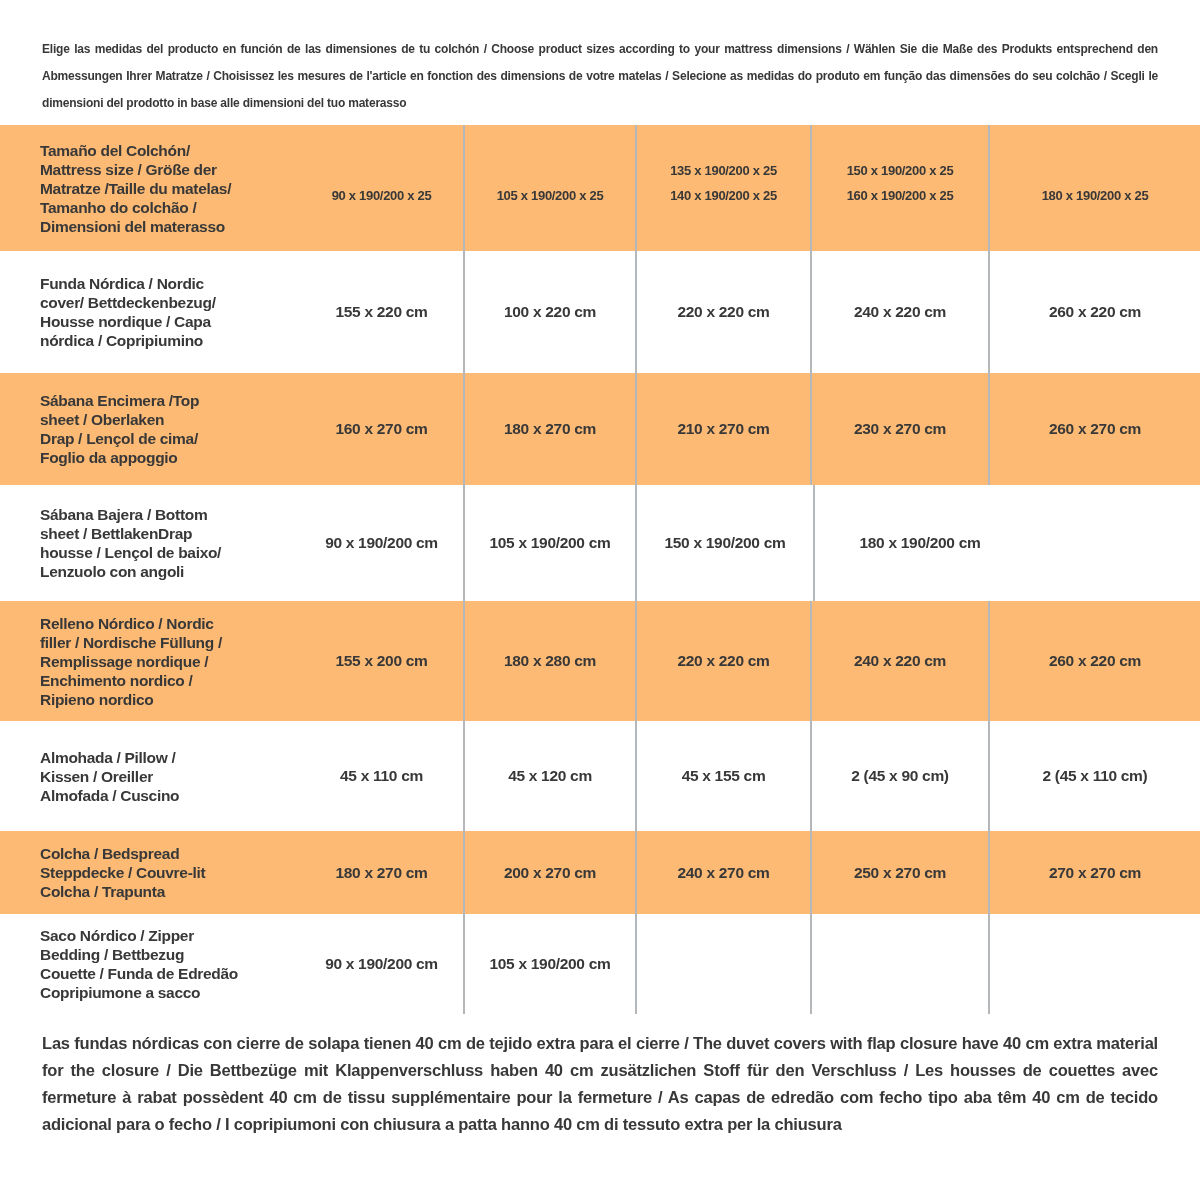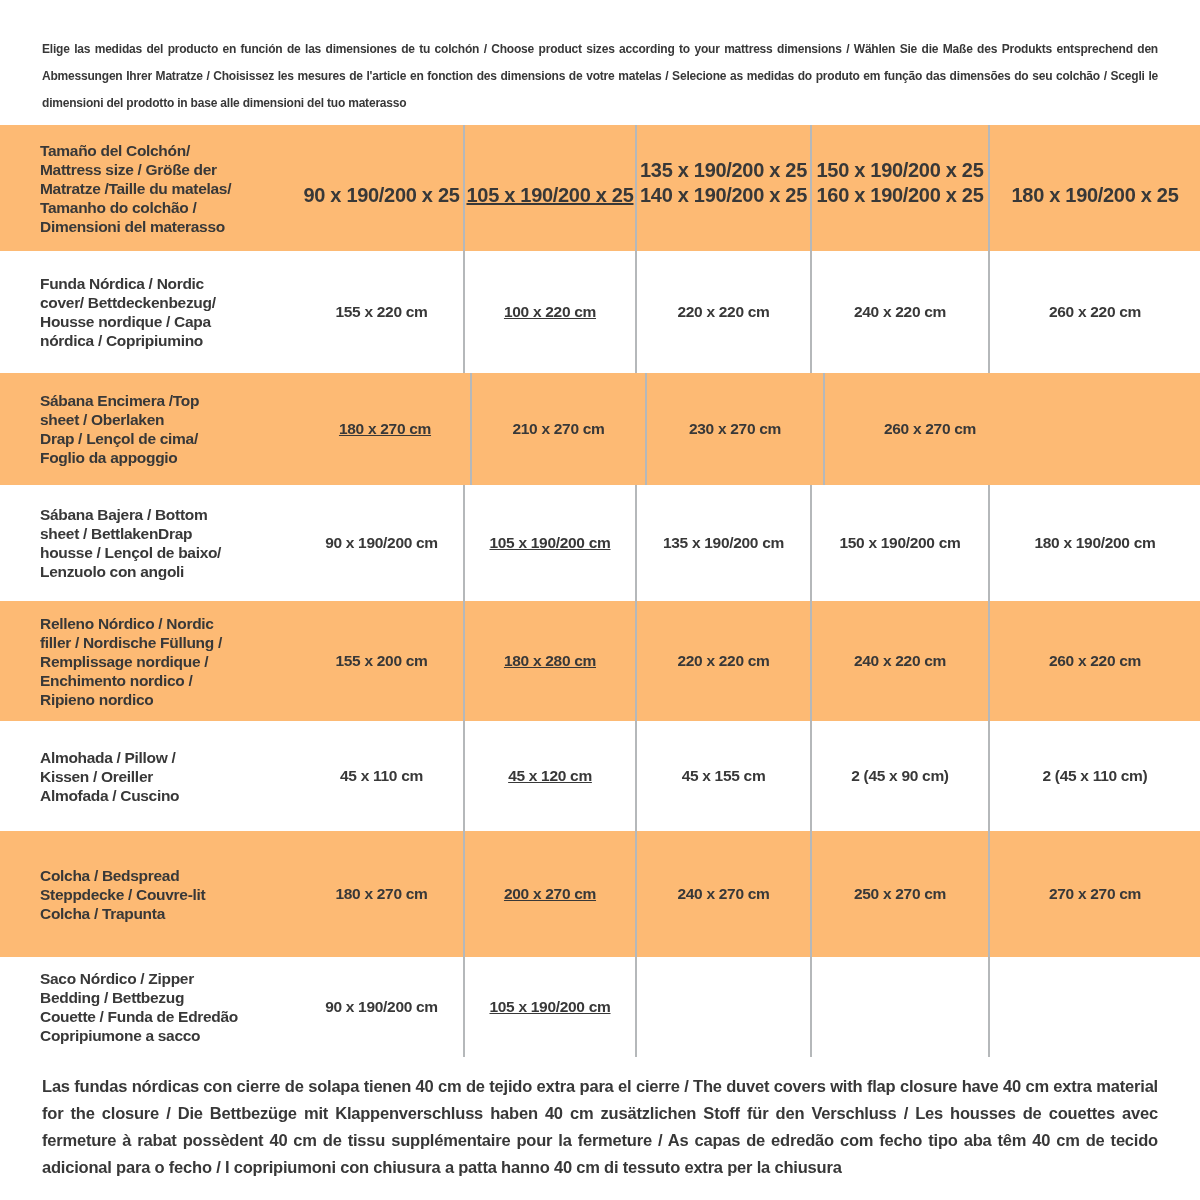--- a/index.html
+++ b/index.html
@@ -14,40 +14,40 @@
   }
   .size-table{margin-top:8px;width:1200px;}
   .trow{display:flex;width:1200px;}
   .trow.shaded{background:#fdba74;}
   .r0{height:126px;}
   .r1{height:122px;}
   .r2{height:112px;}
   .r3{height:116px;border-radius:32px;}
   .r4{height:120px;}
   .r5{height:110px;}
-  .r6{height:126px;}
+  .r6{height:83px;}
   .r7{height:100px;}
   .cell{box-sizing:border-box;}
   .lab{
     width:300px;display:flex;flex-direction:column;justify-content:center;
     padding-left:40px;
   }
   .lab .ln{
     font-size:15.5px;font-weight:bold;line-height:19px;
     white-space:nowrap;letter-spacing:-0.3px;
   }
   .val{
     display:flex;align-items:center;justify-content:center;
     font-size:15.5px;font-weight:bold;letter-spacing:-0.3px;
     text-align:center;
   }
   .hv{flex-direction:column;justify-content:center;padding-bottom:10px;}
-  .hv .hl{height:25px;line-height:25px;font-size:20px;white-space:nowrap;}
+  .hv .hl{height:25px;line-height:25px;font-size:13px;white-space:nowrap;}
   .c1{width:165px;}
-  .c2{width:172px;text-decoration:underline;}
+  .c2{width:172px;}
   .c3{width:175px;}
   .c4{width:178px;}
   .c5{width:210px;}
   .c1,.c2,.c3,.c4{border-right:2px solid #b5b8ba;}
   .footnote{
     margin:16px 42px 0 42px;
     font-size:16.5px;font-weight:bold;line-height:27px;
     text-align:justify;letter-spacing:-0.2px;
   }
 </style>
@@ -99,35 +99,35 @@
       <div class="cell val c4">240 x 220 cm</div>
       <div class="cell val c5">260 x 220 cm</div>
     </div>
     <div class="trow r2 shaded">
       <div class="cell lab">
         <div class="ln">Sábana Encimera /Top</div>
         <div class="ln">sheet / Oberlaken</div>
         <div class="ln">Drap / Lençol de cima/</div>
         <div class="ln">Foglio da appoggio</div>
       </div>
+      <div class="cell val c1">160 x 270 cm</div>
       <div class="cell val c2">180 x 270 cm</div>
       <div class="cell val c3">210 x 270 cm</div>
       <div class="cell val c4">230 x 270 cm</div>
       <div class="cell val c5">260 x 270 cm</div>
     </div>
     <div class="trow r3">
       <div class="cell lab">
         <div class="ln">Sábana Bajera / Bottom</div>
         <div class="ln">sheet / BettlakenDrap</div>
         <div class="ln">housse / Lençol de baixo/</div>
         <div class="ln">Lenzuolo con angoli</div>
       </div>
       <div class="cell val c1">90 x 190/200 cm</div>
       <div class="cell val c2">105 x 190/200 cm</div>
-      <div class="cell val c3">135 x 190/200 cm</div>
       <div class="cell val c4">150 x 190/200 cm</div>
       <div class="cell val c5">180 x 190/200 cm</div>
     </div>
     <div class="trow r4 shaded">
       <div class="cell lab">
         <div class="ln">Relleno Nórdico / Nordic</div>
         <div class="ln">filler / Nordische Füllung /</div>
         <div class="ln">Remplissage nordique /</div>
         <div class="ln">Enchimento nordico /</div>
         <div class="ln">Ripieno nordico</div>

